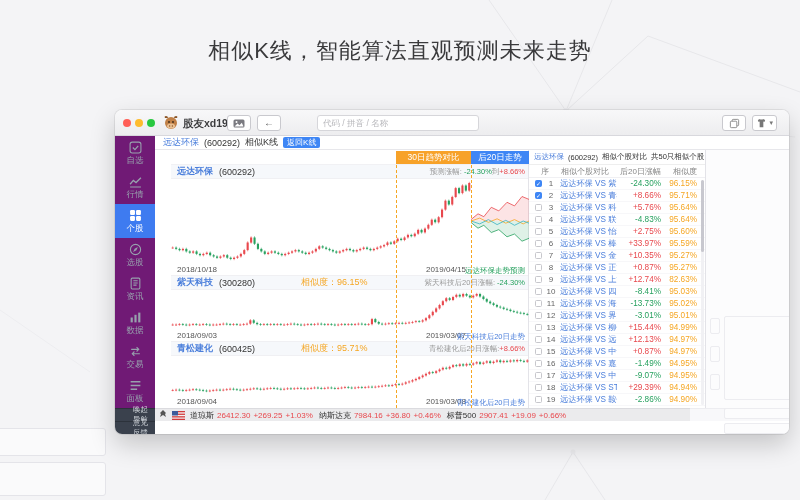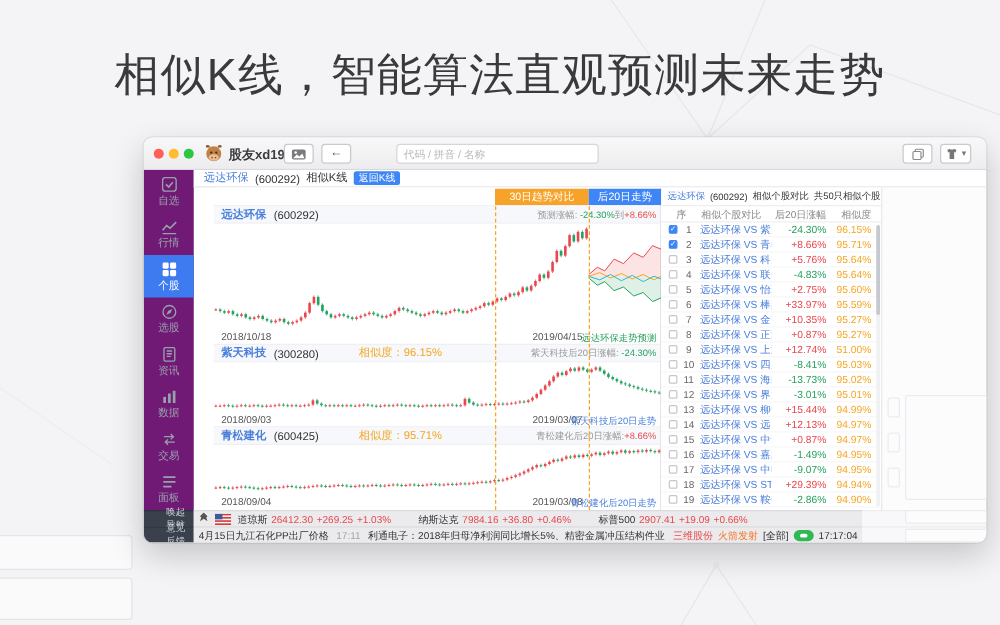--- a/index.html
+++ b/index.html
@@ -1,21 +1,21 @@
 <!DOCTYPE html>
 <html><head>
 <meta charset="utf-8">
 <style>
   html,body{margin:0;padding:0;background:#e9e9ec;}
   *{box-sizing:border-box;}
   .stage{position:relative;width:800px;height:500px;overflow:hidden;background:#f4f4f6;
          font-family:"Liberation Sans","DejaVu Sans",sans-serif;-webkit-font-smoothing:antialiased;}
   .bg-net{position:absolute;left:0;top:0;}
   .bg-box{position:absolute;border:1px solid #e4e4e9;background:#fafafb;border-radius:3px;}
-  .headline{position:absolute;top:36px;left:0;width:100%;text-align:center;font-size:36px;
+  .headline{position:absolute;top:36px;left:0;width:100%;text-align:center;font-size:22px;
             font-weight:500;color:#3a3a3c;letter-spacing:1px;margin:0;}
   
   .window{position:absolute;left:115px;top:110px;width:674px;height:324px;background:#fff;
           border-radius:7px;overflow:hidden;display:flex;flex-direction:column;
           box-shadow:0 10px 26px rgba(0,0,0,.20),0 0 0 1px rgba(0,0,0,.07);}
   .titlebar{height:26px;flex:none;background:linear-gradient(#f8f8f9,#ededef);
             border-bottom:1px solid #d8d8dd;position:relative;}
   .tl-dot{position:absolute;top:9px;width:8px;height:8px;border-radius:50%;}
   .dot-r{left:8px;background:#ff5f57;} .dot-y{left:20px;background:#febc2e;} .dot-g{left:32px;background:#29c840;}
   .logo{position:absolute;left:48px;top:5px;}
@@ -59,21 +59,21 @@
   .chart-header{height:15px;position:relative;border-bottom:1px solid #f1f1f4;}
   .hdr-orange,.hdr-blue{position:absolute;top:1px;height:13px;color:#fff;font-size:8.5px;display:flex;
                         align-items:center;justify-content:center;}
   .hdr-orange{left:225px;width:75px;background:#f7a229;}
   .hdr-blue{left:300px;width:58px;background:#3e86f5;}
   .dash{position:absolute;top:15px;bottom:0;width:0;border-left:1px dashed #f5a623;z-index:6;pointer-events:none;}
   .dash1{left:225px;} .dash2{left:300px;}
   .panel-label{height:14px;display:flex;align-items:center;font-size:9px;padding:0 3px 0 6px;
                background:#f6f8fb;border-bottom:1px solid #f0f0f3;position:relative;white-space:nowrap;}
   .pname{color:#4a7edb;font-weight:bold;} .pcode{color:#333;margin-left:6px;}
-  .psim{position:absolute;left:116px;color:#f5a623;}
+  .psim{position:absolute;left:130px;color:#f5a623;}
   .pnote{position:absolute;right:3px;font-size:7.5px;color:#999;}
   .up{color:#e8484d;} .down{color:#27a15f;}
   .kchart{position:relative;background:#fff;}
   .kchart svg{display:block;}
   .pdates{height:13px;position:relative;font-size:8px;color:#555;background:#fff;border-bottom:1px solid #f0f0f3;}
   .d-start{position:absolute;left:6px;top:2px;} .d-end{position:absolute;right:62px;top:2px;}
   .d-badge{position:absolute;right:3px;top:3px;font-size:7.5px;}
   .badge-green{color:#27a15f;} .badge-blue{color:#4a7edb;}
   
   .tablecol{width:177px;flex:none;background:#fff;border-right:1px solid #e3e3e8;display:flex;
@@ -97,21 +97,21 @@
   .tscroll{position:absolute;right:1px;top:30px;bottom:3px;width:3px;background:#f1f1f4;border-radius:2px;}
   .tthumb{position:absolute;top:0;width:3px;height:72px;background:#c8c8cf;border-radius:2px;}
   
   .stripcol{flex:1;background:#fcfcfd;position:relative;}
   .sk{position:absolute;border:1px solid #ececf0;background:#fcfcfd;border-radius:2px;}
   
   .statusrow{height:13px;flex:none;display:flex;min-width:0;}
   .status-inner{width:535px;flex:none;background:#ebebed;border-top:1px solid #dbdbdf;display:flex;
                 align-items:center;padding:0 4px;font-size:8px;color:#333;min-width:0;}
   .status-filler{flex:1;background:#f8f8fa;border-top:1px solid #ededf1;}
-  .idx-scroll,.news-scroll{flex:1;display:flex;align-items:center;gap:22px;overflow:hidden;
+  .idx-scroll,.news-scroll{flex:1;display:flex;align-items:center;gap:6px;overflow:hidden;
                            white-space:nowrap;min-width:0;}
   .quote{display:flex;gap:3px;align-items:center;}
   .qname{color:#333;} .qv{color:#e8484d;}
   .news-scroll{gap:6px;}
   .news-t{color:#333;} .news-time{color:#a5a5a9;}
   .news-right{margin-left:auto;flex:none;display:flex;align-items:center;gap:4px;padding-left:4px;}
   .hot1{color:#e8484d;} .hot2{color:#f5762a;} .alllbl{color:#333;}
   .gpill{width:16px;height:9px;background:#2fb954;border-radius:4.5px;position:relative;}
   .gpill:after{content:"";position:absolute;left:5px;top:3px;width:6px;height:3px;background:#fff;border-radius:1.5px;}
   .clock{color:#333;}
@@ -1015,21 +1015,21 @@
                   <span class="trank">8</span>
                   <span class="tname">远达环保 VS 正海生物</span>
                   <span class="tpct up">+0.87%</span>
                   <span class="tsim">95.27%</span>
                 </div>
                 <div class="trow">
                   <span class="cbox"></span>
                   <span class="trank">9</span>
                   <span class="tname">远达环保 VS 上海钢联</span>
                   <span class="tpct up">+12.74%</span>
-                  <span class="tsim">51.00%</span>
+                  <span class="tsim">82.63%</span>
                 </div>
                 <div class="trow">
                   <span class="cbox"></span>
                   <span class="trank">10</span>
                   <span class="tname">远达环保 VS 四川长虹</span>
                   <span class="tpct down">-8.41%</span>
                   <span class="tsim">95.03%</span>
                 </div>
                 <div class="trow">
                   <span class="cbox"></span>
@@ -1144,33 +1144,16 @@
                   <span class="qname">标普500</span>
                   <span class="qv">2907.41</span>
                   <span class="qv">+19.09</span>
                   <span class="qv">+0.66%</span>
                 </span>
               </span>
           </div>
           <div class="status-filler"></div>
         </div>
 
-        <div class="statusrow">
-          <div class="status-inner">
-            <span class="news-scroll">
-                <span class="news-t">4月15日九江石化PP出厂价格</span>
-                <span class="news-time">17:11</span>
-                <span class="news-t">利通电子：2018年归母净利润同比增长5%、精密金属冲压结构件业</span>
-              </span>
-            <span class="news-right">
-              <span class="hot1">三维股份</span>
-              <span class="hot2">火箭发射</span>
-              <span class="alllbl">[全部]</span>
-              <span class="gpill"></span>
-              <span class="clock">17:17:04</span>
-            </span>
-          </div>
-          <div class="status-filler"></div>
-        </div>
       </div>
     </div>
   </div>
 </div>
 
 </body></html>

